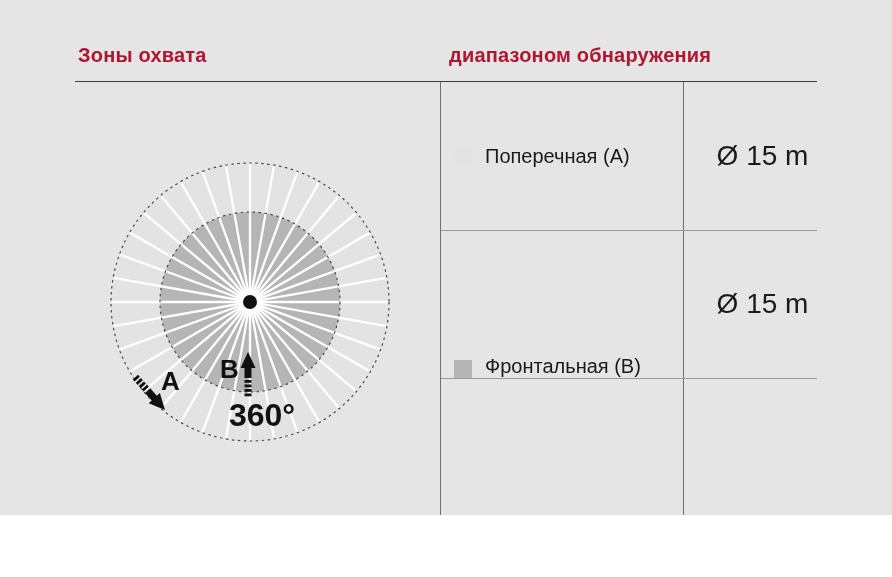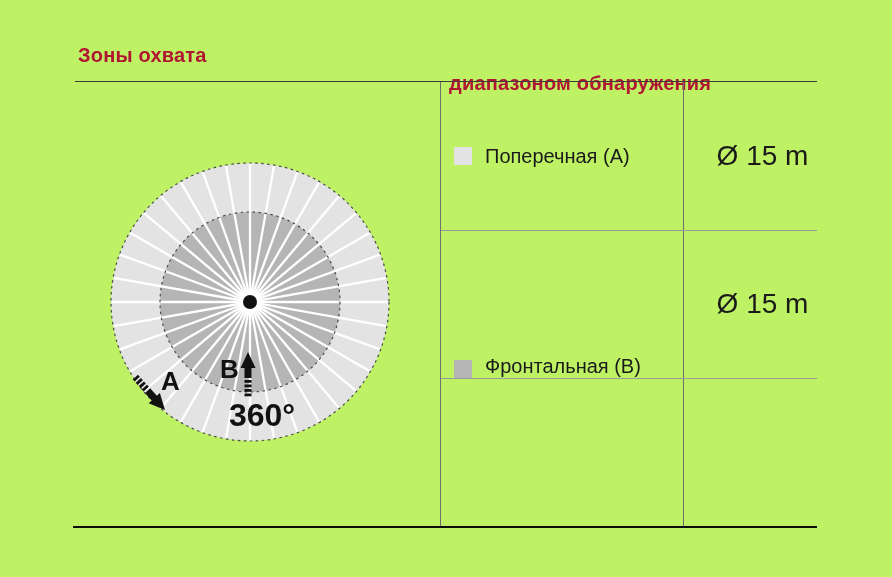--- a/index.html
+++ b/index.html
@@ -1,25 +1,25 @@
 <!DOCTYPE html>
 <html><head>
 <meta charset="utf-8">
 <style>
   html,body{margin:0;padding:0;background:#fff;}
   #page{
-    position:relative;width:892px;height:577px;background:#bef264;
+    position:relative;width:892px;height:515px;background:#e5e5e5;
     font-family:"Liberation Sans","DejaVu Sans",sans-serif;overflow:hidden;
   }
   .hdr{
     position:absolute;top:44px;font-size:20px;font-weight:bold;
     letter-spacing:0.2px;white-space:nowrap;
   }
   .hdr-left{left:78px;}
-  .hdr-right{left:449px;margin-top:28px;}
+  .hdr-right{left:449px;}
   .line{position:absolute;}
   .line-top{left:75px;top:81px;width:742px;height:1px;background:#3c3c3c;}
   .vline{top:82px;width:1px;height:446px;background:#6e6e6e;}
   .vline-1{left:440px;}
   .vline-2{left:683px;}
   .rowsep{left:441px;width:376px;height:1px;background:#9a9a9a;}
   .rowsep-1{top:230px;}
   .rowsep-2{top:378px;}
   .line-bottom{left:73px;top:526px;width:744px;height:2px;background:#0c0c0c;}
   .label-cell{

